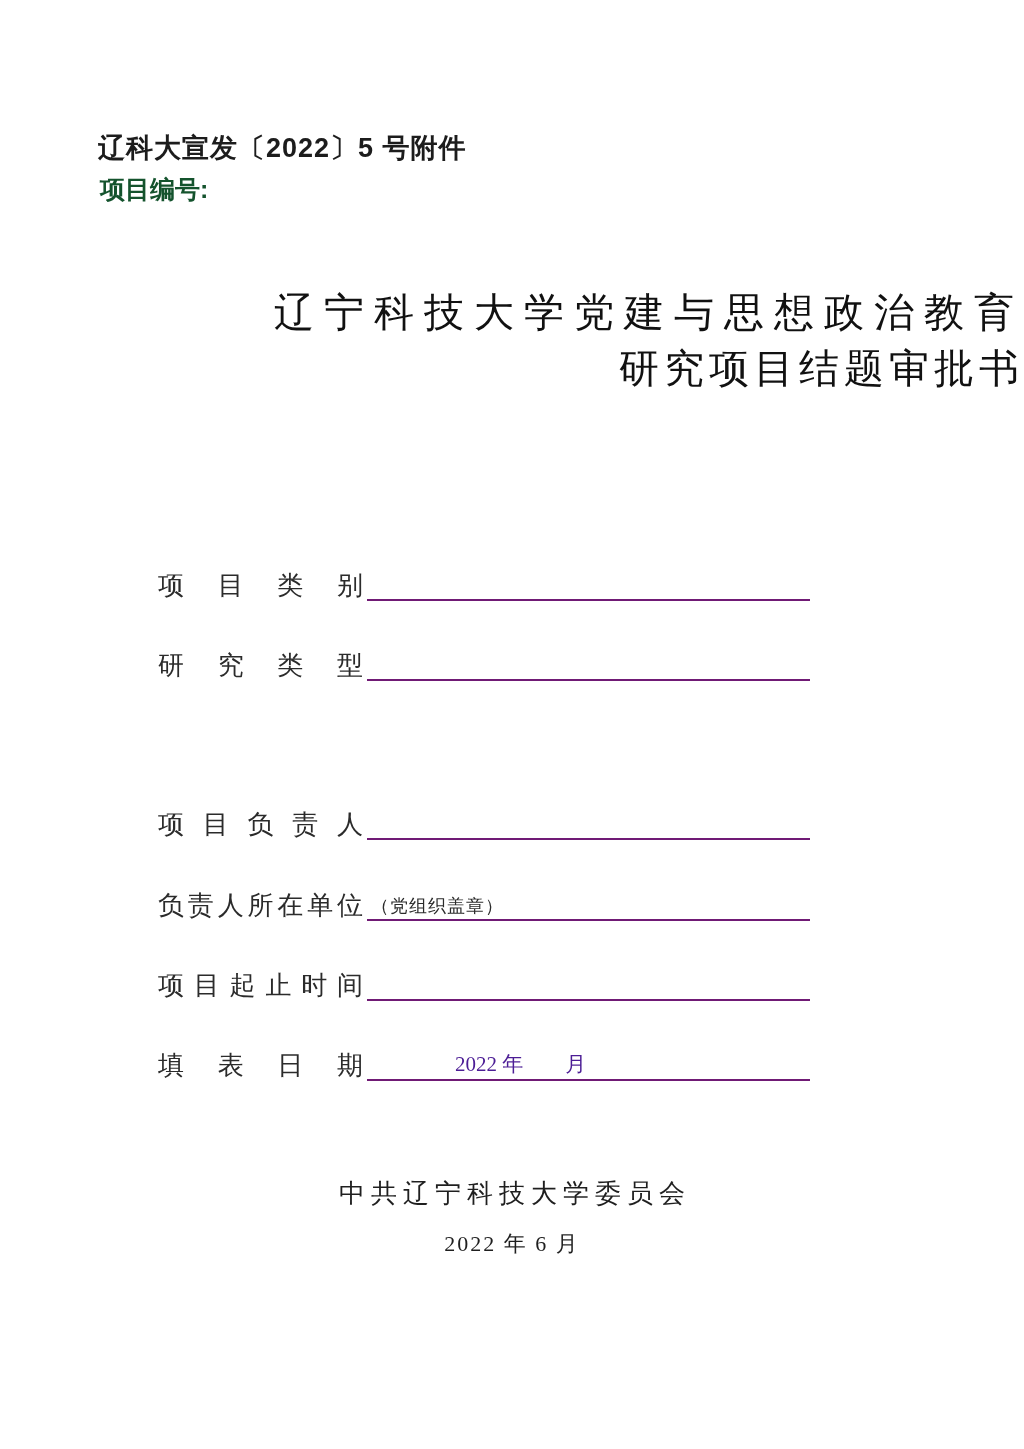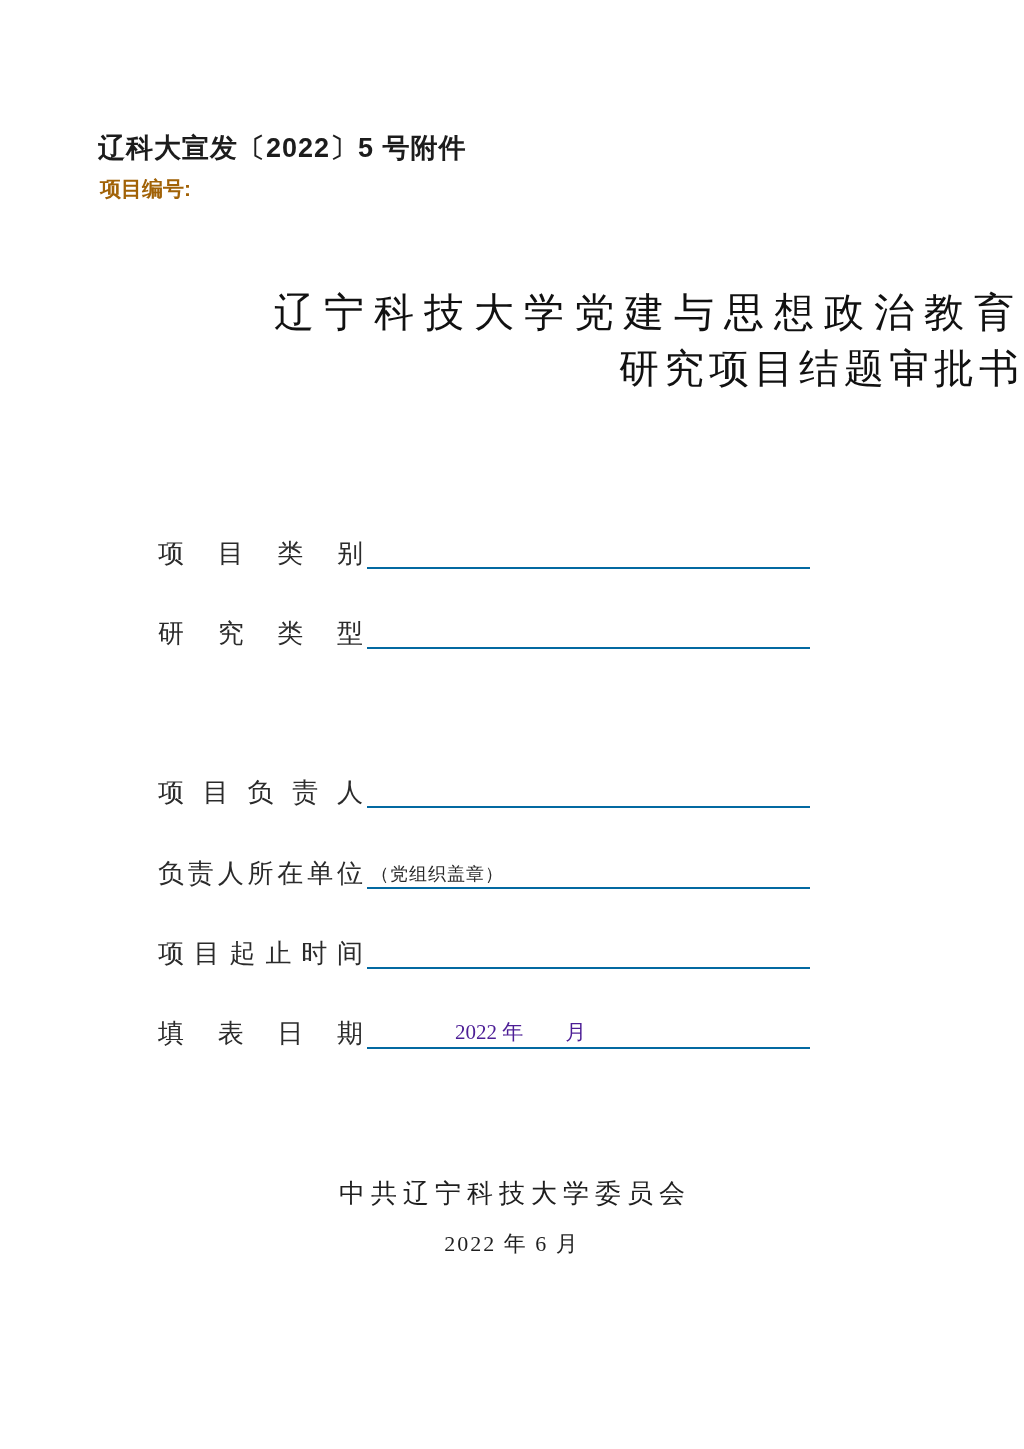--- a/index.html
+++ b/index.html
@@ -27,23 +27,23 @@
     letter-spacing: 1px;
     color: #1c1c1c;
     white-space: nowrap;
   }
   .project-number {
     position: absolute;
     left: 100px;
     top: 176px;
     font-family: "Liberation Sans", "DejaVu Sans", sans-serif;
     font-weight: 600;
-    font-size: 21px;
+    font-size: 25px;
     line-height: 26px;
-    color: #a16207;
+    color: #14532d;
     white-space: nowrap;
   }
   
   .title {
     position: absolute;
     left: 0;
     right: 0;
     top: 284px;
     text-align: right;
     font-family: "Liberation Sans", "DejaVu Sans", sans-serif;
@@ -65,37 +65,38 @@
     white-space: nowrap;
   }
   
   .form-row {
     position: absolute;
     left: 158px;
     width: 652px;
     height: 30px;
     display: flex;
     align-items: stretch;
+    margin-top: 32px;
   }
   .field-label {
     flex: 0 0 205px;
     width: 205px;
     font-size: 26px;
     line-height: 30px;
     color: #2b2b2b;
     text-align: justify;
     text-align-last: justify;
     text-justify: inter-character;
     overflow: hidden;
     white-space: normal;
   }
   .field-line {
     flex: 1 1 auto;
     margin-left: 4px;
-    border-bottom: 2px solid #0369a1;
+    border-bottom: 2px solid #701a75;
     display: flex;
     align-items: flex-end;
     white-space: nowrap;
   }
   .seal-note {
     font-size: 18px;
     line-height: 24px;
     padding-left: 4px;
     padding-bottom: 1px;
     color: #2b2b2b;

